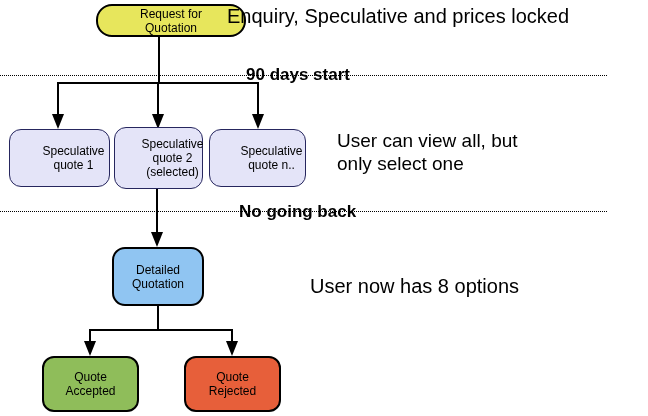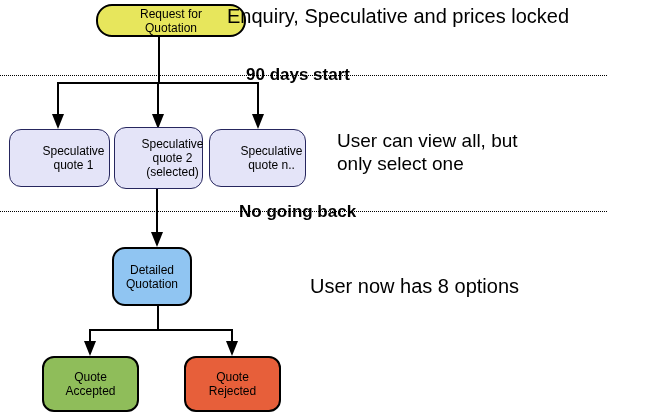--- a/index.html
+++ b/index.html
@@ -83,21 +83,21 @@
   <div class="node lav" style="left: 9px; top: 129px; width: 101px; height: 58px; border-radius: 12px; background-color: rgb(228, 228, 248);">Speculative
 quote 1</div>
 
   <div class="node lav" style="left: 114px; top: 127px; width: 89px; height: 62px; border-radius: 12px; background-color: rgb(228, 228, 248);">Speculative
 quote 2
 (selected)</div>
 
   <div class="node lav" style="left: 209px; top: 129px; width: 97px; height: 58px; border-radius: 12px; background-color: rgb(228, 228, 248);">Speculative
 quote n..</div>
 
-  <div class="node" style="left: 112px; top: 247px; width: 80px; height: 59px; border-radius: 13px; background-color: rgb(144, 197, 242);">Detailed
+  <div class="node" style="left: 112px; top: 247px; width: 92px; height: 59px; border-radius: 13px; background-color: rgb(144, 197, 242);">Detailed
 Quotation</div>
 
   <div class="node" style="left: 42px; top: 356px; width: 97px; height: 56px; border-radius: 12px; background-color: rgb(143, 189, 90);">Quote
 Accepted</div>
 
   <div class="node" style="left: 184px; top: 356px; width: 97px; height: 56px; border-radius: 12px; background-color: rgb(231, 95, 58);">Quote
 Rejected</div>
 
   <div class="ann big" style="left:227px;top:5px;">Enquiry, Speculative and prices locked</div>
 

